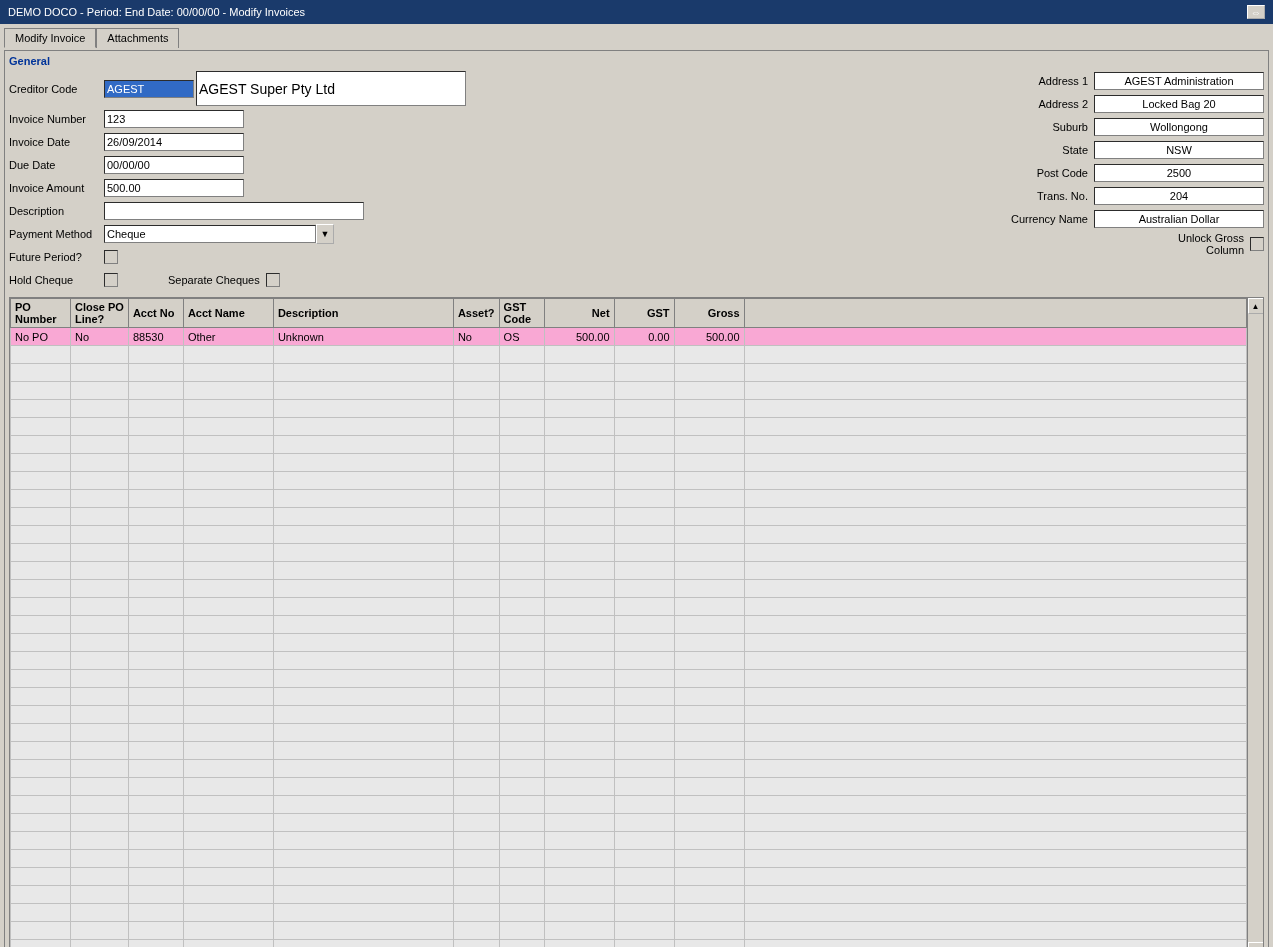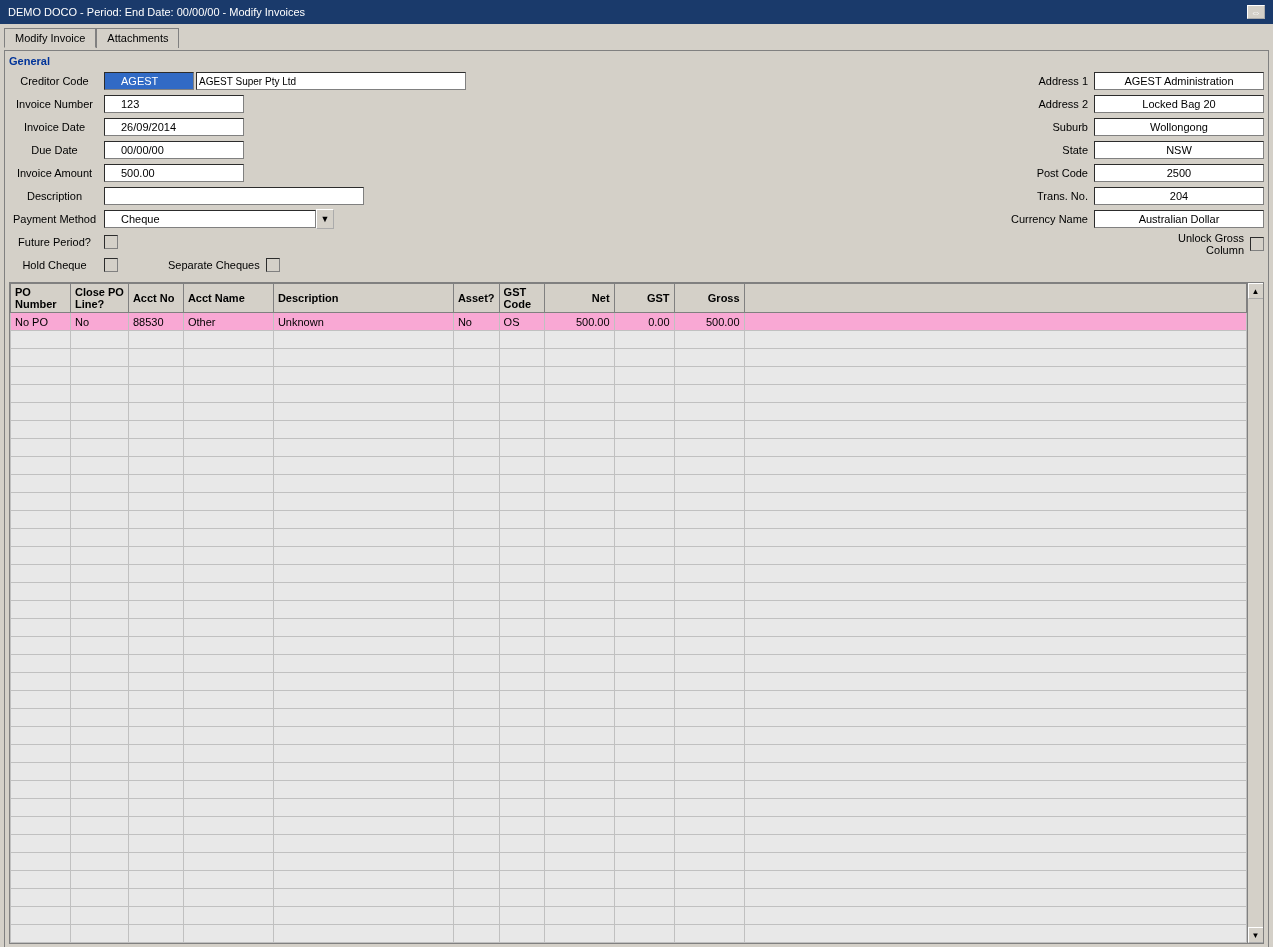--- a/index.html
+++ b/index.html
@@ -82,30 +82,30 @@
     }
 
     .form-row {
       display: flex;
       align-items: center;
       margin-bottom: 3px;
       min-height: 20px;
     }
     .form-label {
       width: 95px;
-      text-align: center;
+      text-align: left;
       padding-right: 4px;
       color: #000;
       flex-shrink: 0;
     }
     .form-input {
       border: 1px inset #808080;
       background: white;
       height: 18px;
-      padding: 1px 16px;
+      padding: 1px 2px;
       font-size: 11px;
     }
     .form-input.selected {
       background: #316ac5;
       color: white;
     }
     .form-input-medium {
       width: 140px;
     }
     .form-input-small {
@@ -227,23 +227,23 @@
       background: #d4d0c8;
       width: 18px;
       height: 18px;
       appearance: none;
       -webkit-appearance: none;
     }
 
     .creditor-name-input {
       border: 1px inset #808080;
       background: white;
-      height: 18px;
+      height: 35px;
       padding: 1px 2px;
-      font-size: 10px;
+      font-size: 14px;
       width: 270px;
       margin-left: 2px;
     }
 
     .col-po-number { width: 60px; }
     .col-close-po { width: 55px; }
     .col-acct-no { width: 55px; margin-left: 16px; }
     .col-acct-name { width: 90px; }
     .col-description { width: 180px; }
     .col-asset { width: 40px; }

